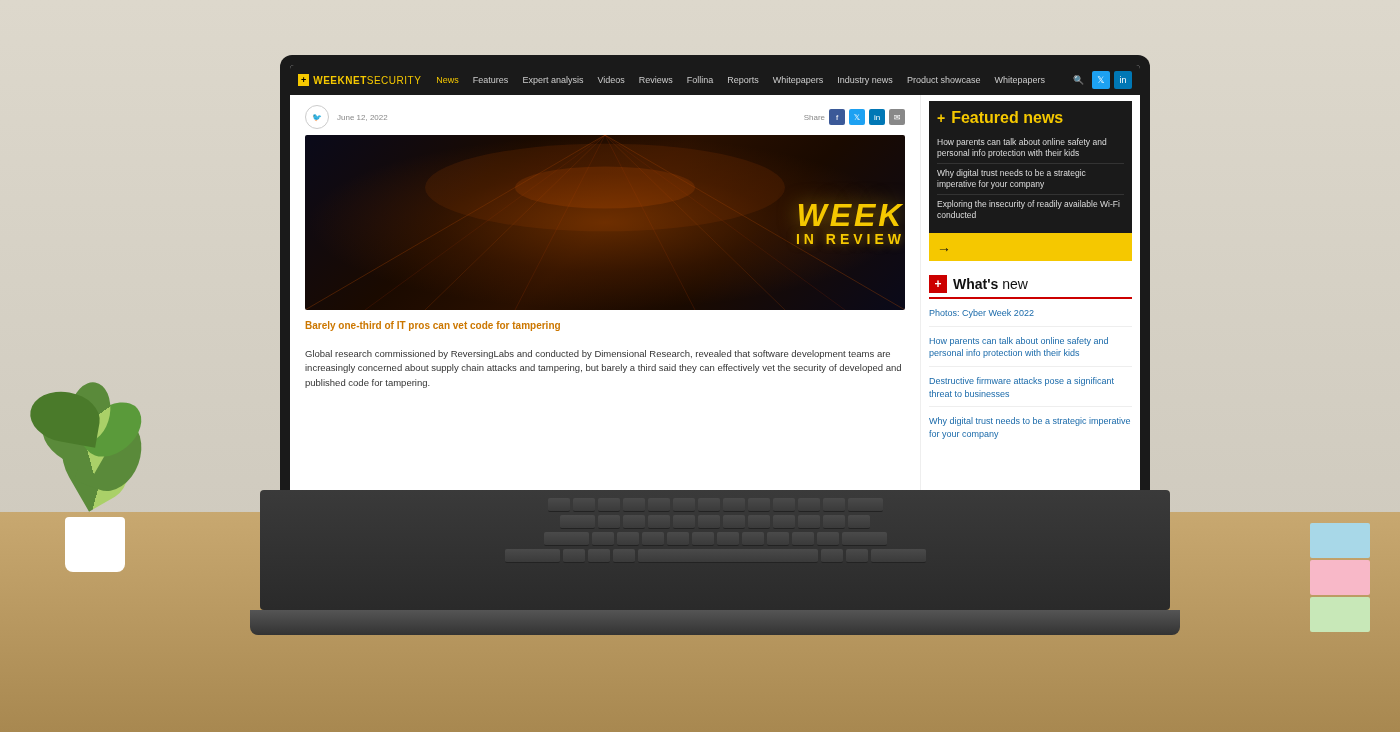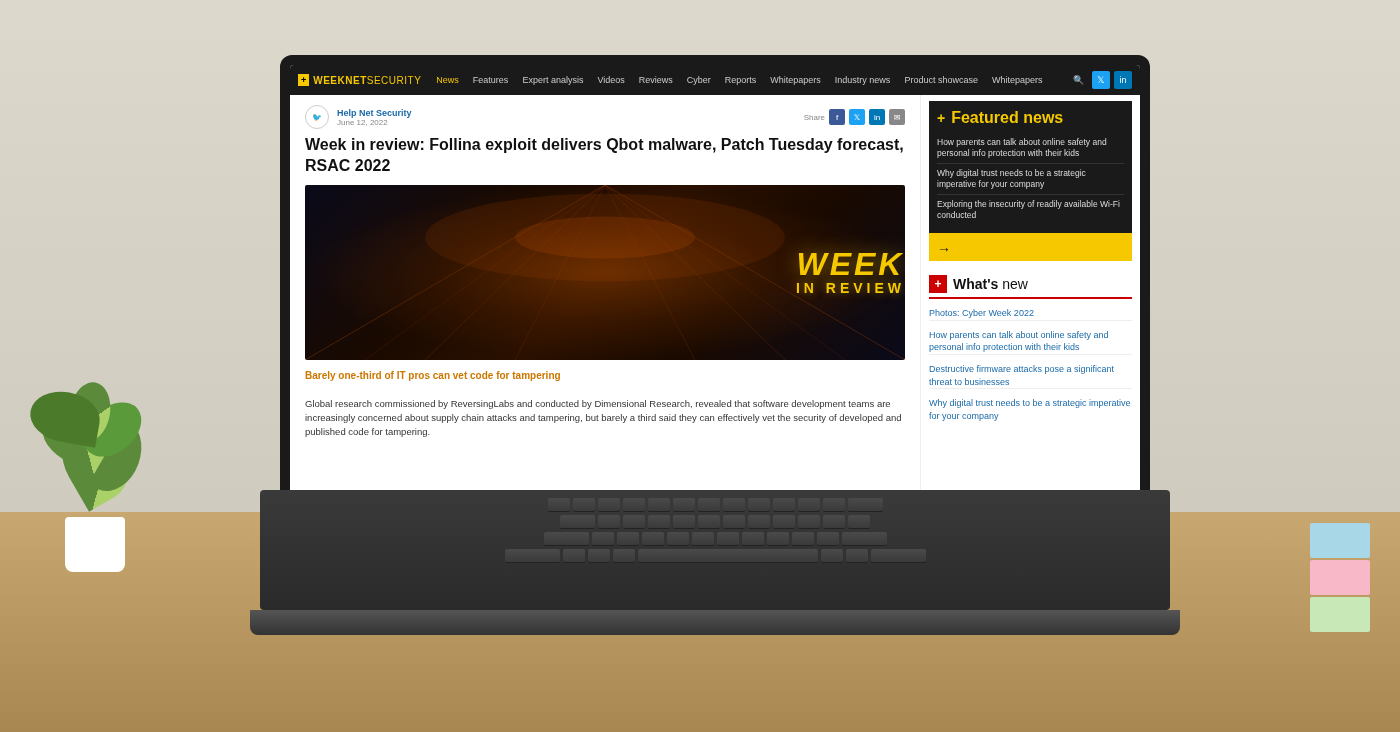--- a/index.html
+++ b/index.html
@@ -449,20 +449,21 @@
     .whats-new-title {
       font-size: 14px;
       font-weight: bold;
       color: #111;
     }
     .whats-new-title span { font-weight: 300; }
 
     .whats-new-items { }
     .whats-new-item {
       margin-bottom: 8px;
+      padding-bottom: 6px;
       border-bottom: 1px solid #eee;
     }
     .whats-new-item:last-child { border-bottom: none; }
     .whats-new-link {
       color: #1a6aaa;
       font-size: 9px;
       line-height: 1.4;
       cursor: pointer;
     }
   </style>
@@ -503,21 +504,21 @@
             <span class="logo-text">
               <span>WEEK</span><span>NET</span><span style="font-weight:normal;">SECURITY</span>
             </span>
           </div>
           <div class="nav-items">
             <span class="nav-item active">News</span>
             <span class="nav-item">Features</span>
             <span class="nav-item">Expert analysis</span>
             <span class="nav-item">Videos</span>
             <span class="nav-item">Reviews</span>
-            <span class="nav-item">Cyber</span>
+            <span class="nav-item">Follina</span>
             <span class="nav-item">Reports</span>
             <span class="nav-item">Whitepapers</span>
             <span class="nav-item">Industry news</span>
             <span class="nav-item">Product showcase</span>
             <span class="nav-item">Whitepapers</span>
           </div>
           <div class="nav-icons">
             <div class="nav-icon search-bg">🔍</div>
             <div class="nav-icon" style="background:#1da1f2;">𝕏</div>
             <div class="nav-icon" style="background:#0077b5;">in</div>
@@ -526,33 +527,31 @@
 
         <div class="content-area">
 
           <div class="article-section">
 
             <div class="article-meta">
               <div class="site-avatar">
                 <span style="font-size:8px;">🐦</span>
               </div>
               <div class="meta-info">
-                <div class="meta-name">Help Net Security</div>
                 <div class="meta-date">June 12, 2022</div>
               </div>
               <div class="share-row">
                 <span>Share</span>
                 <div class="share-btn share-fb">f</div>
                 <div class="share-btn share-tw">𝕏</div>
                 <div class="share-btn share-li">in</div>
                 <div class="share-btn share-em">✉</div>
               </div>
             </div>
 
-            <div class="article-title">Week in review: Follina exploit delivers Qbot malware, Patch Tuesday forecast, RSAC 2022</div>
 
             <div class="article-image">
               <div class="orange-lines">
 
                 <svg width="100%" height="100%" style="position:absolute;inset:0;">
                   <line x1="50%" y1="0%" x2="0%" y2="100%" stroke="rgba(200,80,0,0.3)" stroke-width="1"></line>
                   <line x1="50%" y1="0%" x2="100%" y2="100%" stroke="rgba(200,80,0,0.3)" stroke-width="1"></line>
                   <line x1="50%" y1="0%" x2="20%" y2="100%" stroke="rgba(200,80,0,0.2)" stroke-width="1"></line>
                   <line x1="50%" y1="0%" x2="80%" y2="100%" stroke="rgba(200,80,0,0.2)" stroke-width="1"></line>
                   <line x1="50%" y1="0%" x2="10%" y2="100%" stroke="rgba(200,60,0,0.15)" stroke-width="1"></line>

